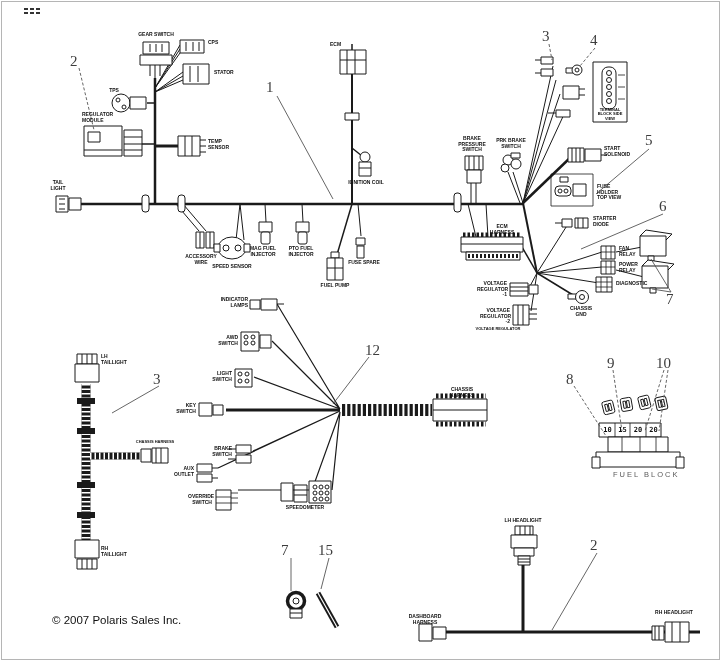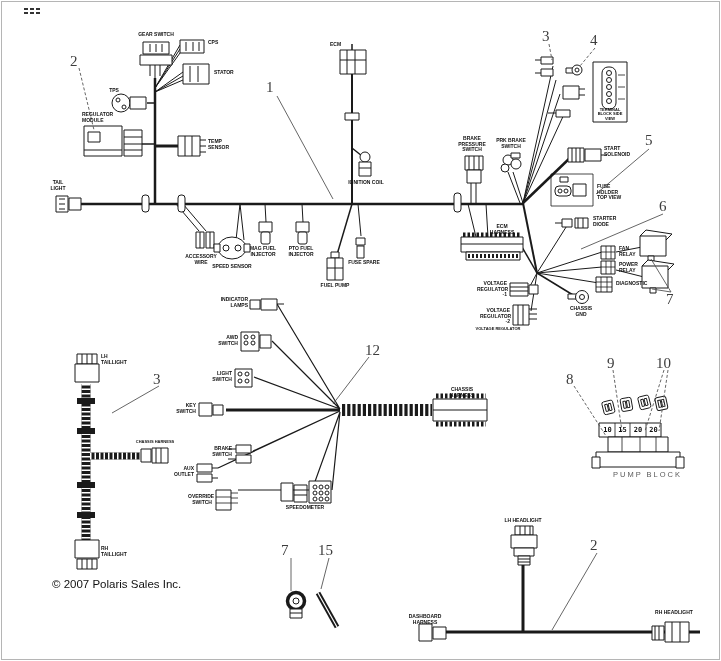--- a/index.html
+++ b/index.html
@@ -456,16 +456,16 @@
   <div class="lbl r" style="left:188px;top:494px;width:24px">OVERRIDE SWITCH</div>
   <div class="lbl" style="left:278px;top:505px;width:54px">SPEEDOMETER</div>
   <div class="lbl" style="left:498px;top:518px;width:50px">LH HEADLIGHT</div>
   <div class="lbl" style="left:654px;top:610px;width:40px">RH HEADLIGHT</div>
   <div class="lbl" style="left:405px;top:614px;width:40px">DASHBOARD HARNESS</div>
 
   <div class="fuseval" style="left:600px;top:426px;width:15px">10</div>
   <div class="fuseval" style="left:615px;top:426px;width:15px">15</div>
   <div class="fuseval" style="left:630px;top:426px;width:16px">20</div>
   <div class="fuseval" style="left:646px;top:426px;width:15px">20</div>
-  <div class="fuseblock-lbl" style="left:613px;top:470px">PUMP BLOCK</div>
-
-  <div class="copyright" style="left:52px;top:578px">© 2007 Polaris Sales Inc.</div>
+  <div class="fuseblock-lbl" style="left:613px;top:470px">FUEL BLOCK</div>
+
+  <div class="copyright" style="left:52px;top:614px">© 2007 Polaris Sales Inc.</div>
 </div>
 
 </body></html>

